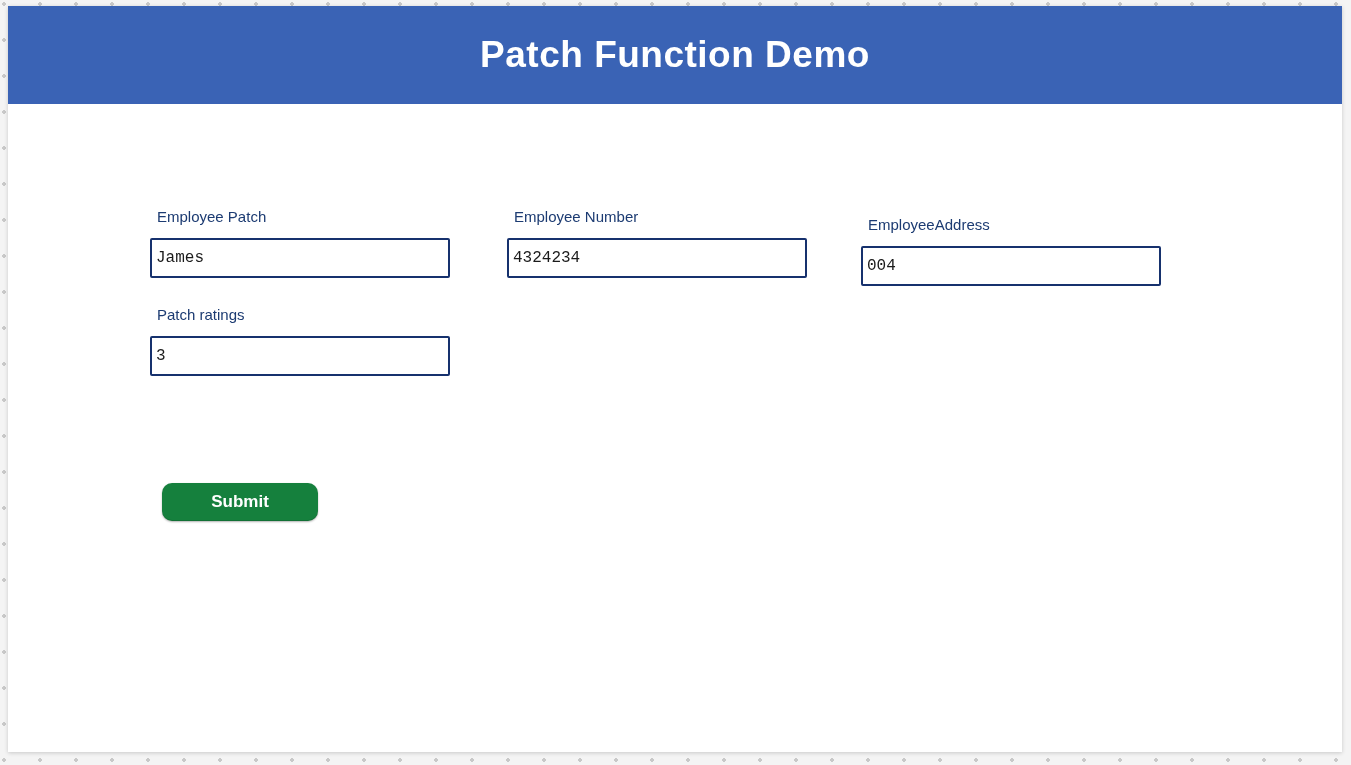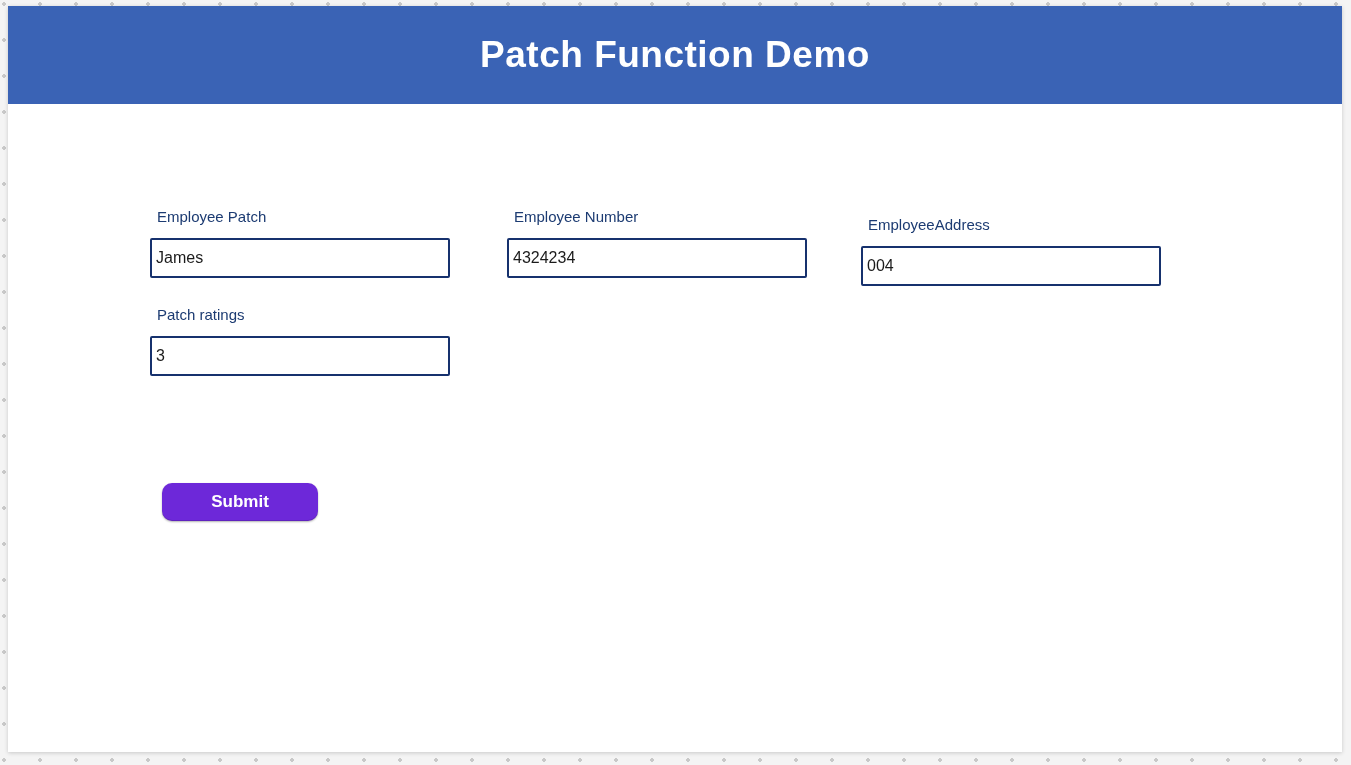--- a/index.html
+++ b/index.html
@@ -55,38 +55,38 @@
     white-space: nowrap;
   }
   .field-input {
     display: block;
     width: 300px;
     height: 40px;
     border: 2px solid #16316d;
     border-radius: 2px;
     background: #ffffff;
     padding: 0 4px;
-    font-family: Liberation Sans, sans-serif;
+    font-family: Liberation Mono, monospace;
     font-size: 16px;
     color: #1b1b1b;
     outline: none;
   }
 
   .field-1 { left: 142px; top: 202px; }
   .field-2 { left: 499px; top: 202px; }
   .field-3 { left: 853px; top: 202px; margin-top: 8px; }
   .field-4 { left: 142px; top: 300px; }
 
   .submit-btn {
     position: absolute;
     left: 154px;
     top: 477px;
     width: 156px;
     height: 38px;
-    background: #6d28d9;
+    background: #15803d;
     color: #ffffff;
     border: none;
     border-radius: 10px;
     font-family: "Liberation Sans", sans-serif;
     font-size: 17px;
     font-weight: 700;
     cursor: pointer;
     box-shadow: 0 1px 2px rgba(0,0,0,0.3), inset 0 -1px 0 rgba(0,0,0,0.12);
   }
 </style>

